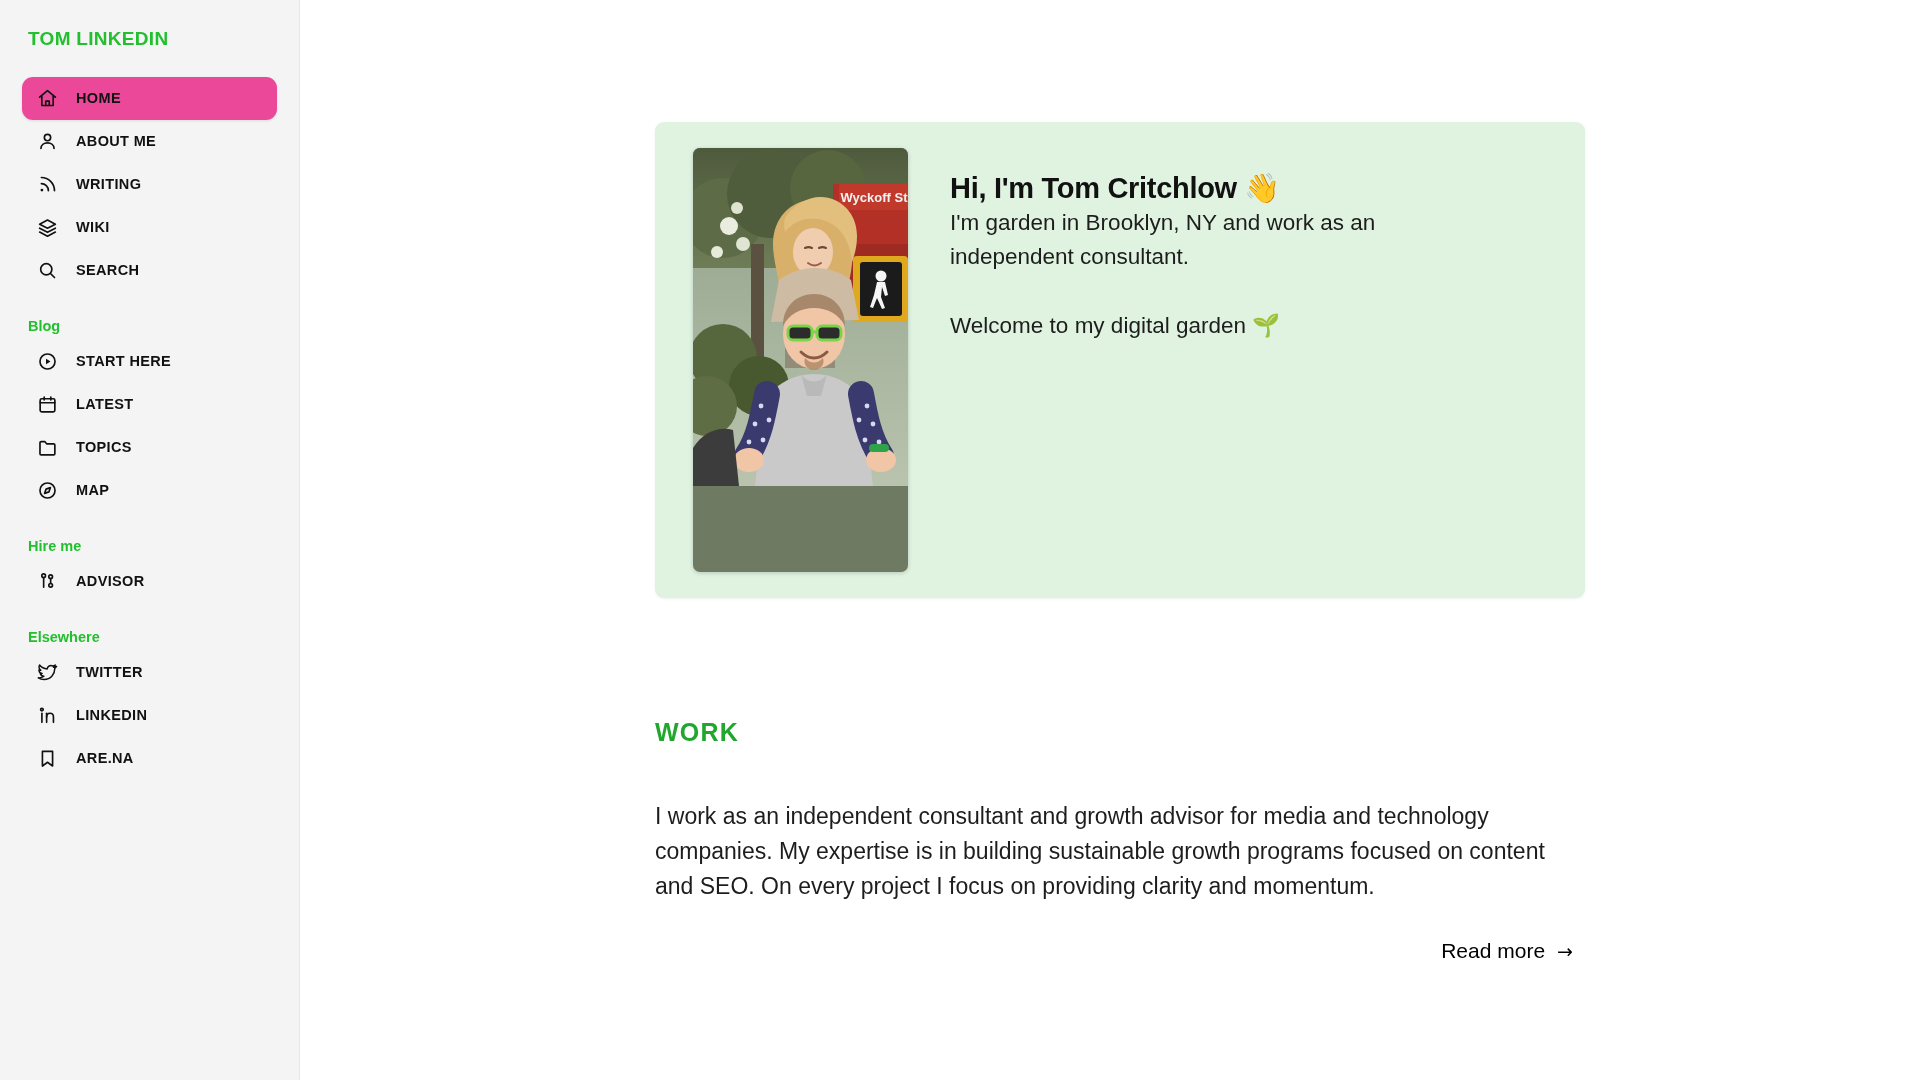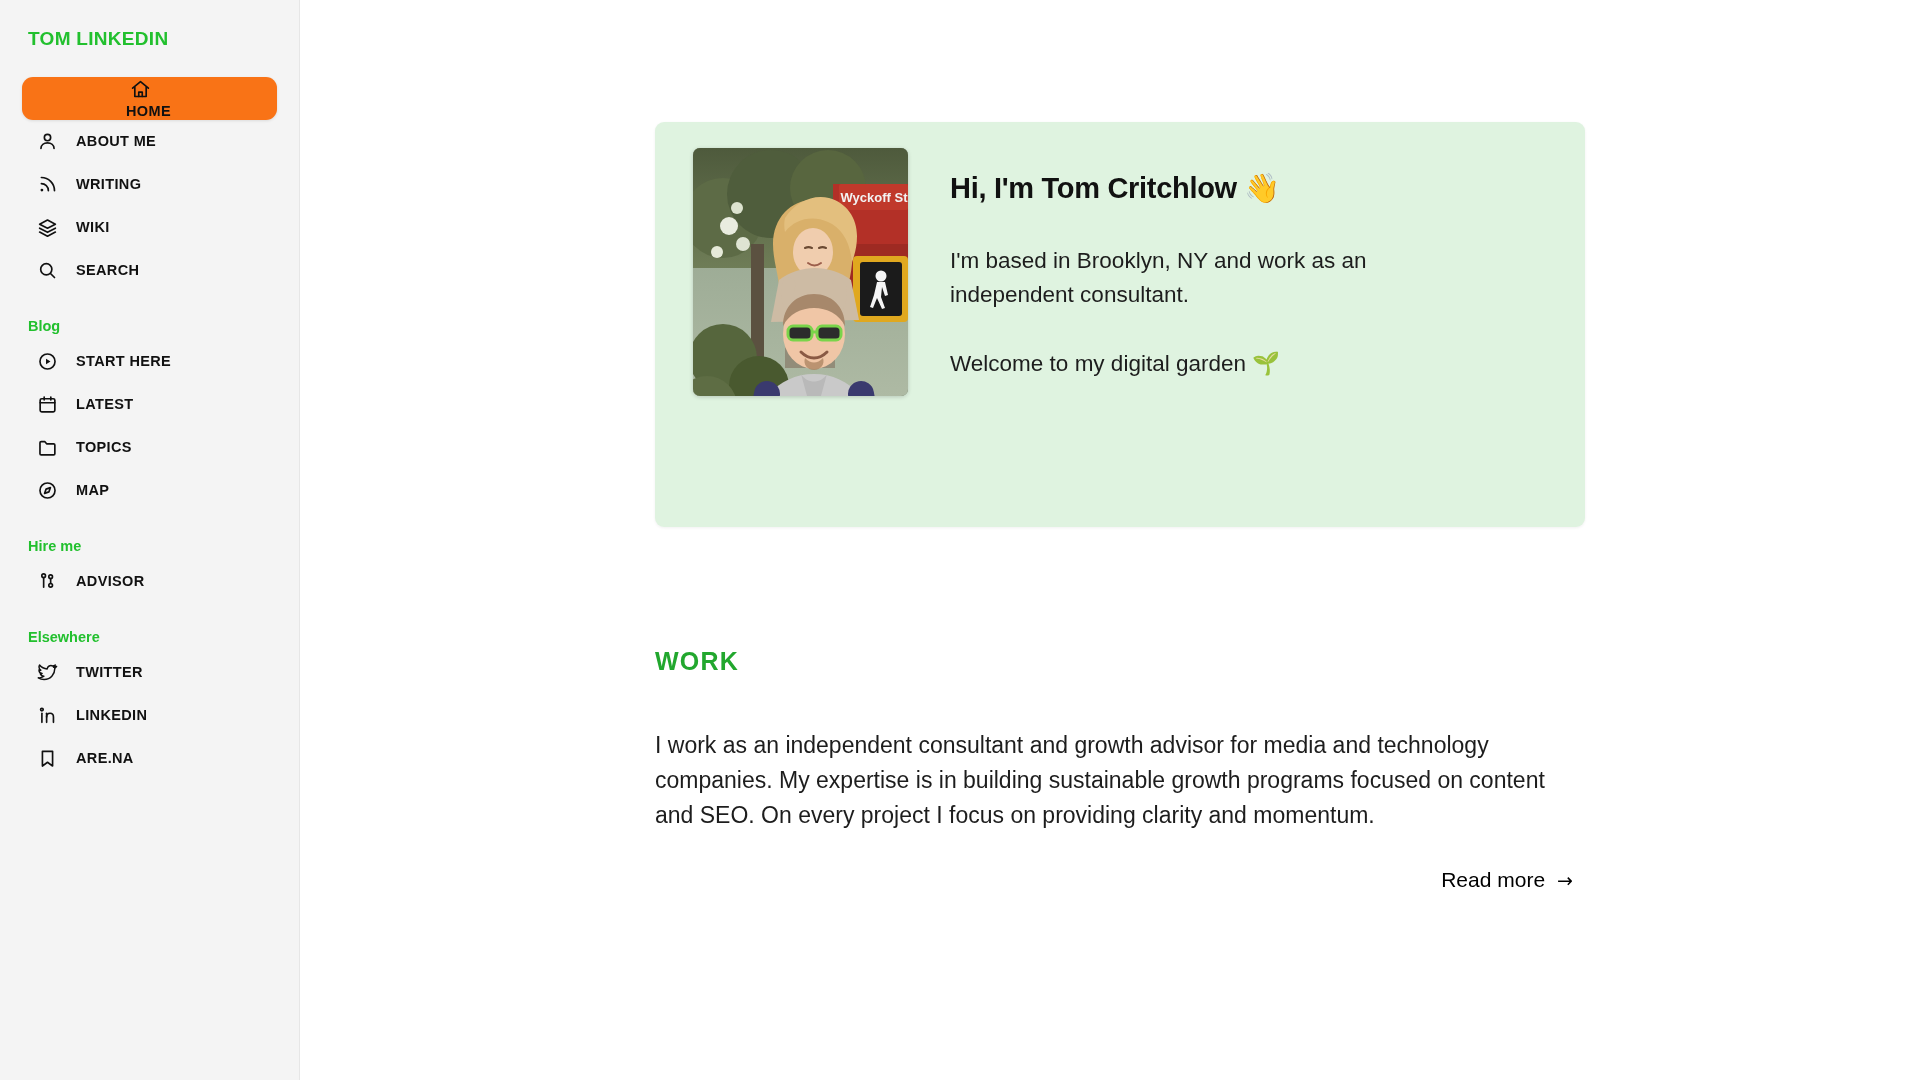--- a/index.html
+++ b/index.html
@@ -53,23 +53,22 @@
     align-items: center;
     height: 43px;
     padding: 0 14px 0 12px;
     border-radius: 11px;
     cursor: pointer;
     text-decoration: none;
     color: #111111;
   }
 
   .nav-item.active {
-    background: #f97316;
+    background: #ec4899;
     box-shadow: 0 1px 3px rgba(0,0,0,0.10);
-    flex-direction: column;
   }
 
   .nav-icon {
     width: 26px;
     height: 26px;
     flex: 0 0 26px;
     display: flex;
     align-items: center;
     justify-content: center;
     margin-right: 16px;
@@ -107,37 +106,36 @@
     display: flex;
     align-items: flex-start;
     gap: 42px;
     box-shadow: 0 1px 3px rgba(0,0,0,0.06);
     min-height: 405px;
   }
 
   #hero-photo {
     flex: 0 0 215px;
     width: 215px;
-    height: 248px;
+    height: 424px;
     border-radius: 7px;
     overflow: hidden;
     box-shadow: 0 1px 4px rgba(0,0,0,0.18);
     position: relative;
     background: #6f7a62;
   }
   #hero-photo svg { display: block; width: 215px; height: 338px; }
 
   #hero-text { flex: 1 1 auto; padding-top: 22px; }
 
   #hero-heading {
     font-size: 29px;
     font-weight: bold;
     letter-spacing: -0.3px;
     color: #111111;
-    margin-bottom: 38px;
     line-height: 1.25;
   }
   .emoji { font-family: "DejaVu Sans", sans-serif; }
 
   .hero-para {
     font-size: 22.5px;
     line-height: 1.48;
     color: #1d1d1d;
     margin-bottom: 36px;
     max-width: 530px;
@@ -442,21 +440,21 @@
           <ellipse cx="188" cy="312" rx="15" ry="12" fill="#f0c6a6"></ellipse>
 
           <rect x="176" y="296" width="20" height="8" rx="4" fill="#2fa34a"></rect>
 
           <path d="M0 300c10-16 26-22 40-18l6 56H0v-38Z" fill="#3c3c3c"></path>
         </svg>
       </div>
 
       <div id="hero-text">
         <h1 id="hero-heading"><span>Hi, I'm Tom Critchlow </span><span class="emoji">👋</span></h1>
-        <p class="hero-para">I'm based in Brooklyn, NY and work as an independent consultant.</p>
+        <p class="hero-para">I'm garden in Brooklyn, NY and work as an independent consultant.</p>
         <p class="hero-para"><span>Welcome to my digital garden </span><span class="emoji">🌱</span></p>
       </div>
     </section>
 
     <section id="work-section">
       <h2 id="work-heading">WORK</h2>
       <p id="work-body">I work as an independent consultant and growth advisor for media and technology companies. My expertise is in building sustainable growth programs focused on content and SEO. On every project I focus on providing clarity and momentum.</p>
       <div id="read-more-row">
         <a id="read-more">
           <span>Read more</span>

